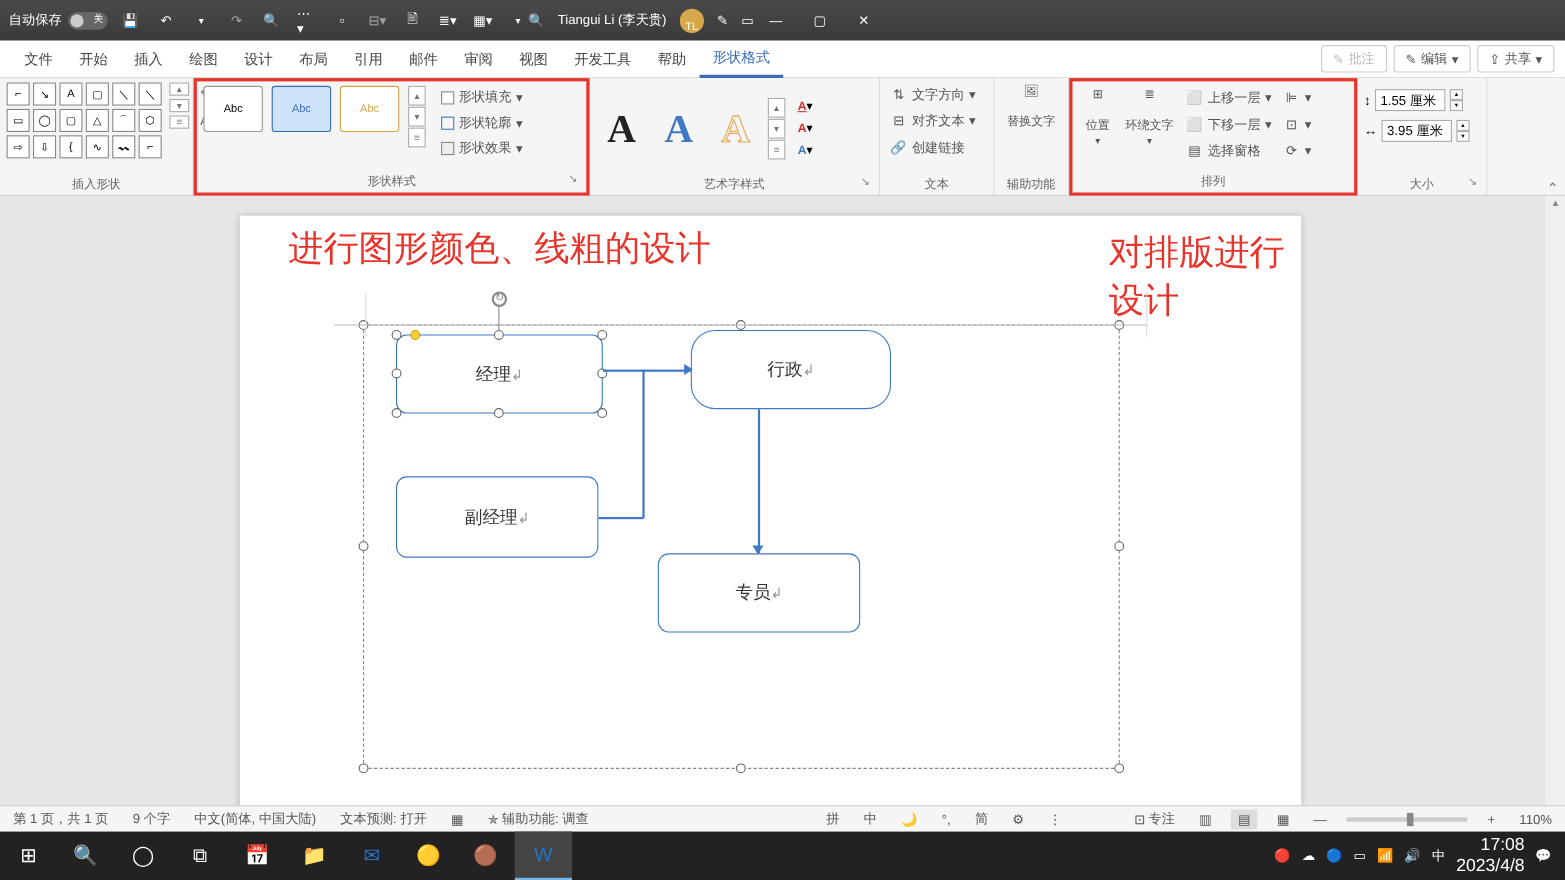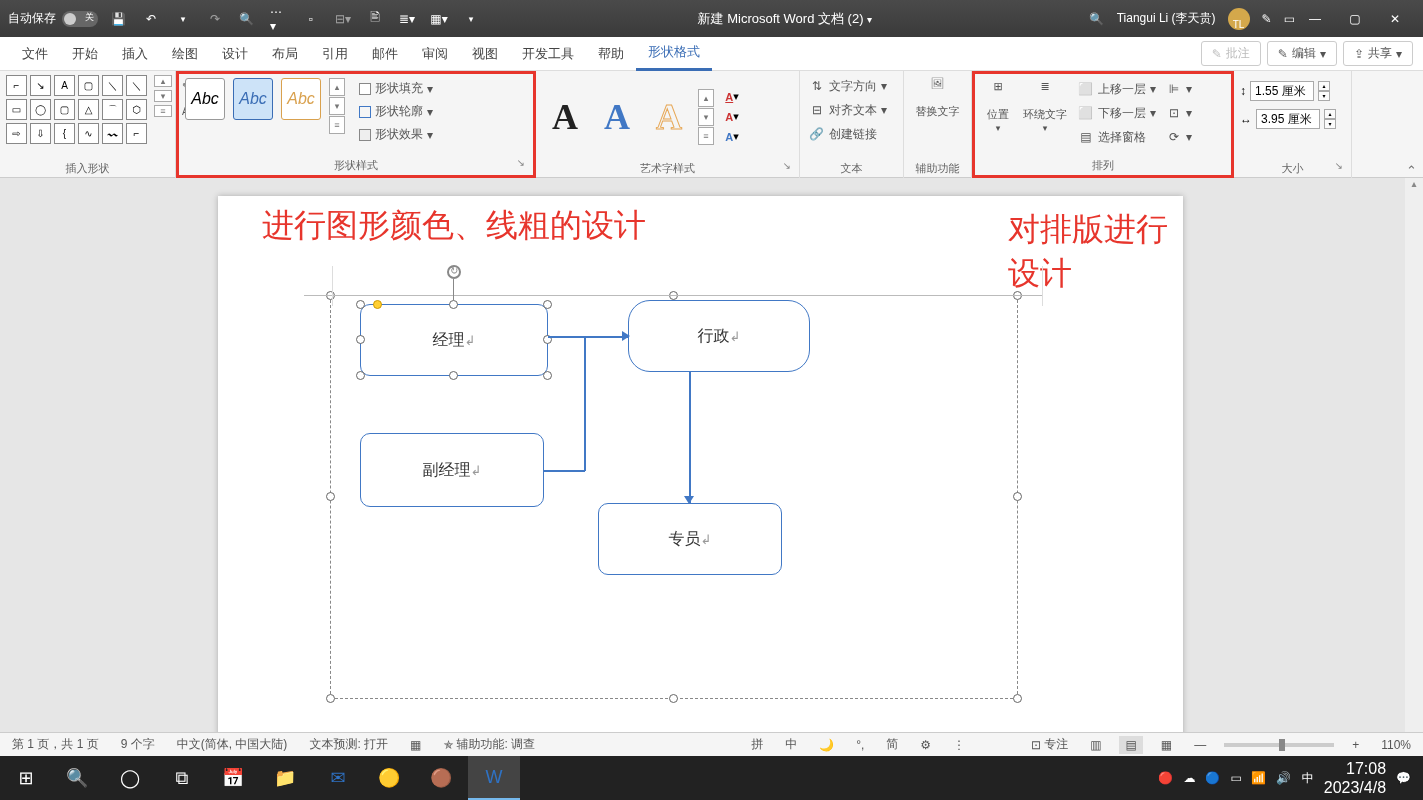--- a/index.html
+++ b/index.html
@@ -34,21 +34,21 @@
 .redbox { border:3px solid #e7352c; }
 
 
 .shapes-grid { display:grid; grid-template-columns:repeat(6,21px); grid-auto-rows:21px; gap:3px; }
 .shape-cell { border:1px solid #888; font-size:10px; display:flex; align-items:center; justify-content:center; cursor:pointer; background:#fff; }
 .shape-side { display:flex; flex-direction:column; gap:3px; margin-left:3px; }
 .mini-btn { width:18px; height:12px; border:1px solid #aaa; background:#fff; cursor:pointer; display:flex;align-items:center;justify-content:center;font-size:9px;color:#777; }
 
 
 .styles-gallery { display:flex; gap:8px; align-items:flex-start; }
-.style-thumb { width:40px; height:42px; border:1px solid #999; border-radius:3px; display:flex; align-items:center; justify-content:center; font-size:16px; background:#fff; cursor:pointer;font-style:italic; }
+.style-thumb { width:54px; height:42px; border:1px solid #999; border-radius:3px; display:flex; align-items:center; justify-content:center; font-size:10px; background:#fff; cursor:pointer; }
 .style-thumb.sel { border:1px solid #3a6db5; box-shadow:0 0 0 2px #cde3f8 inset; background:#cde3f8; color:#3a6db5; }
 .style-thumb.orange { border-color:#d9a14e; color:#d9a14e; }
 .gal-scroll { display:flex; flex-direction:column; gap:1px; }
 .gal-scroll .mini-btn { width:16px; height:18px; }
 .fillbtns { display:flex; flex-direction:column; gap:2px; margin-left:6px; }
 .fillbtn { display:flex; align-items:center; gap:4px; font-size:12px; color:#555; cursor:pointer; height:21px; padding:0 4px; white-space:nowrap; }
 .fillbtn .sw { width:12px; height:12px; border:1px solid #888; }
 
 
 .wordart { display:flex; gap:6px; align-items:center; }
@@ -120,23 +120,20 @@
     <div class="qbtn" style="font-size:9px;">▾</div>
     <div class="qbtn" style="opacity:.5;">↷</div>
     <div class="qbtn">🔍</div>
     <div class="qbtn">⋯▾</div>
     <div class="qbtn">▫</div>
     <div class="qbtn" style="opacity:.5;">⊟▾</div>
     <div class="qbtn">🖹</div>
     <div class="qbtn">≣▾</div>
     <div class="qbtn">▦▾</div>
     <div class="qbtn" style="font-size:9px;">▾</div>
-  </div>
-  <div class="center">
-    <span>新建 Microsoft Word 文档 (2)</span> <span style="font-size:10px;">▾</span>
   </div>
   <div class="right">
     <div class="qbtn">🔍</div>
     <span>Tiangui Li (李天贵)</span>
     <div class="avatar">
         <span>TL</span>
       </div>
     <div class="qbtn">✎</div>
     <div class="qbtn">▭</div>
   </div>

